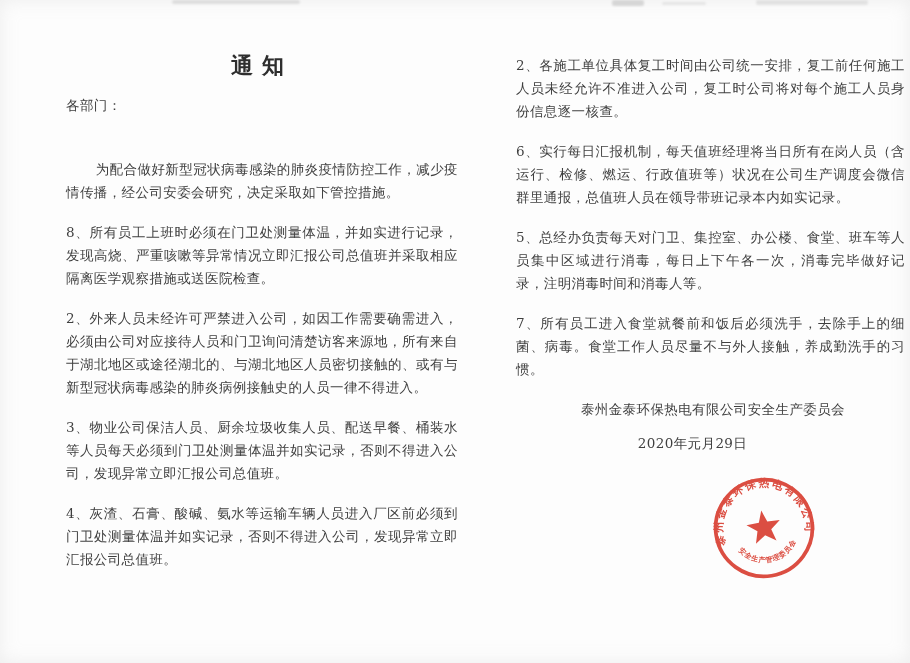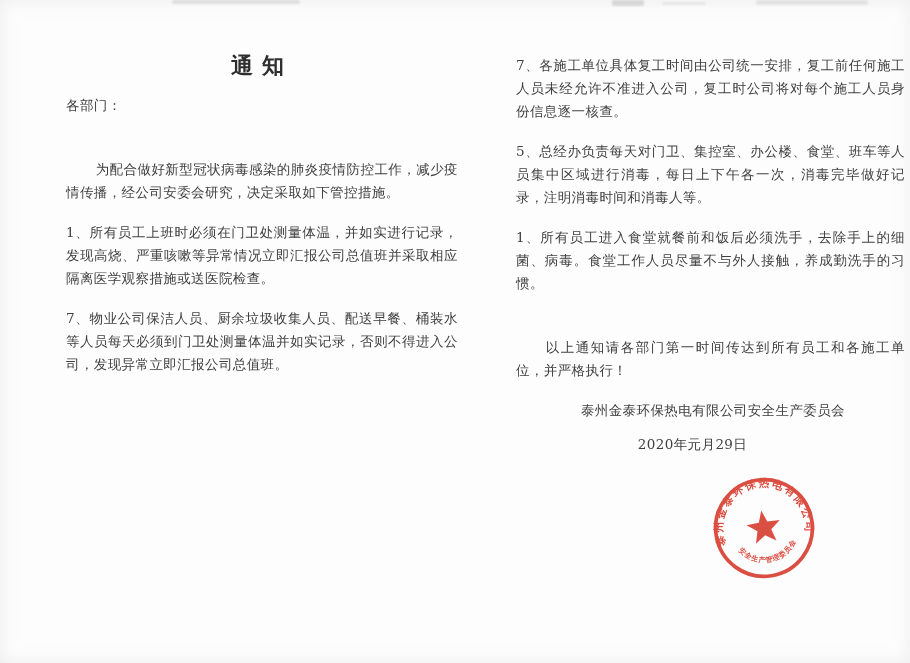--- a/index.html
+++ b/index.html
@@ -72,29 +72,31 @@
 
   <div class="smudge sm1"></div>
   <div class="smudge sm2"></div>
   <div class="smudge sm3"></div>
   <div class="smudge sm4"></div>
 
   <div class="col col-left">
     <h1 class="doc-title">通知</h1>
     <p class="salutation">各部门：</p>
     <p class="indent">为配合做好新型冠状病毒感染的肺炎疫情防控工作，减少疫情传播，经公司安委会研究，决定采取如下管控措施。</p>
-    <p>1、所有员工上班时必须在门卫处测量体温，并如实进行记录，发现高烧、严重咳嗽等异常情况立即汇报公司总值班并采取相应隔离医学观察措施或送医院检查。</p>
-    <p>7、物业公司保洁人员、厨余垃圾收集人员、配送早餐、桶装水等人员每天必须到门卫处测量体温并如实记录，否则不得进入公司，发现异常立即汇报公司总值班。</p>
+    <p>8、所有员工上班时必须在门卫处测量体温，并如实进行记录，发现高烧、严重咳嗽等异常情况立即汇报公司总值班并采取相应隔离医学观察措施或送医院检查。</p>
+    <p>2、外来人员未经许可严禁进入公司，如因工作需要确需进入，必须由公司对应接待人员和门卫询问清楚访客来源地，所有来自于湖北地区或途径湖北的、与湖北地区人员密切接触的、或有与新型冠状病毒感染的肺炎病例接触史的人员一律不得进入。</p>
+    <p>3、物业公司保洁人员、厨余垃圾收集人员、配送早餐、桶装水等人员每天必须到门卫处测量体温并如实记录，否则不得进入公司，发现异常立即汇报公司总值班。</p>
+    <p>4、灰渣、石膏、酸碱、氨水等运输车辆人员进入厂区前必须到门卫处测量体温并如实记录，否则不得进入公司，发现异常立即汇报公司总值班。</p>
   </div>
 
   <div class="col col-right">
-    <p>7、各施工单位具体复工时间由公司统一安排，复工前任何施工人员未经允许不准进入公司，复工时公司将对每个施工人员身份信息逐一核查。</p>
+    <p>2、各施工单位具体复工时间由公司统一安排，复工前任何施工人员未经允许不准进入公司，复工时公司将对每个施工人员身份信息逐一核查。</p>
+    <p>6、实行每日汇报机制，每天值班经理将当日所有在岗人员（含运行、检修、燃运、行政值班等）状况在公司生产调度会微信群里通报，总值班人员在领导带班记录本内如实记录。</p>
     <p>5、总经办负责每天对门卫、集控室、办公楼、食堂、班车等人员集中区域进行消毒，每日上下午各一次，消毒完毕做好记录，注明消毒时间和消毒人等。</p>
-    <p>1、所有员工进入食堂就餐前和饭后必须洗手，去除手上的细菌、病毒。食堂工作人员尽量不与外人接触，养成勤洗手的习惯。</p>
-    <p class="indent">以上通知请各部门第一时间传达到所有员工和各施工单位，并严格执行！</p>
+    <p>7、所有员工进入食堂就餐前和饭后必须洗手，去除手上的细菌、病毒。食堂工作人员尽量不与外人接触，养成勤洗手的习惯。</p>
     <p class="signature">泰州金泰环保热电有限公司安全生产委员会</p>
     <p class="date">2020年元月29日</p>
   </div>
 
   <div class="stamp">
     <svg viewBox="0 0 100 100">
       <defs>
         <path id="arcTop" d="M 12.4,63.7 A 40,40 0 1 1 87.6,63.7" fill="none"></path>
         <path id="arcBottom" d="M 20.1,63.9 A 33,33 0 0 0 79.9,63.9" fill="none"></path>
       </defs>

